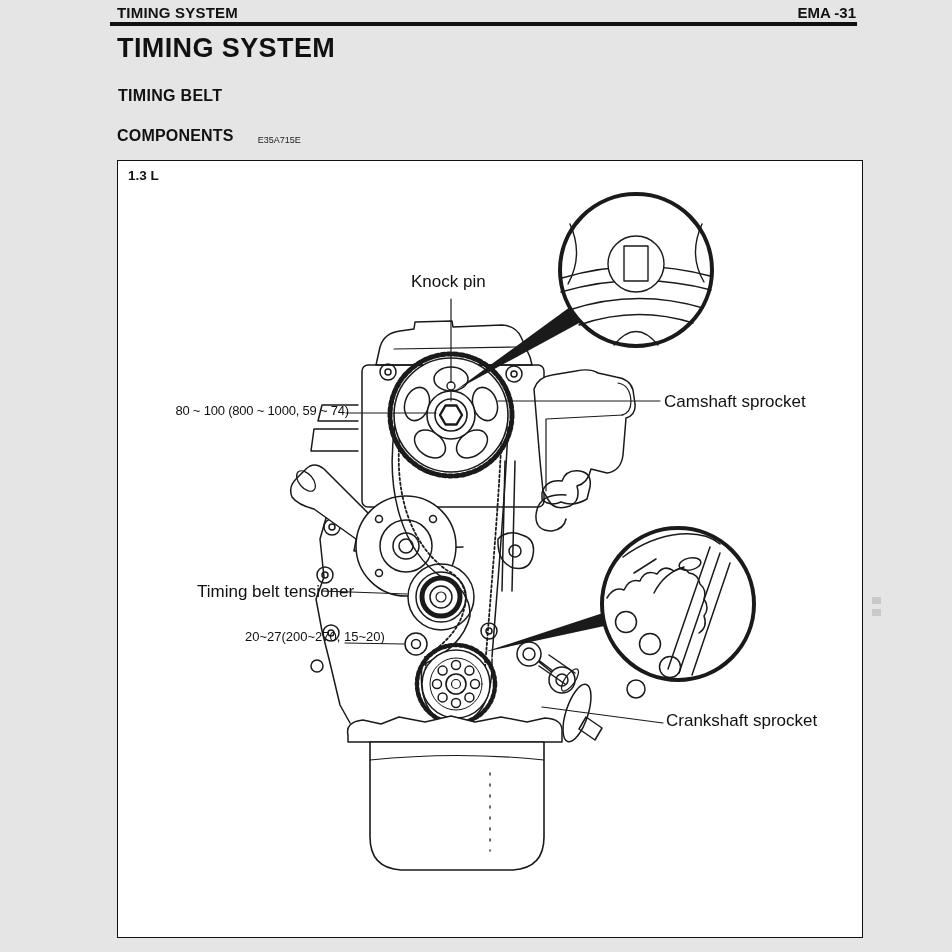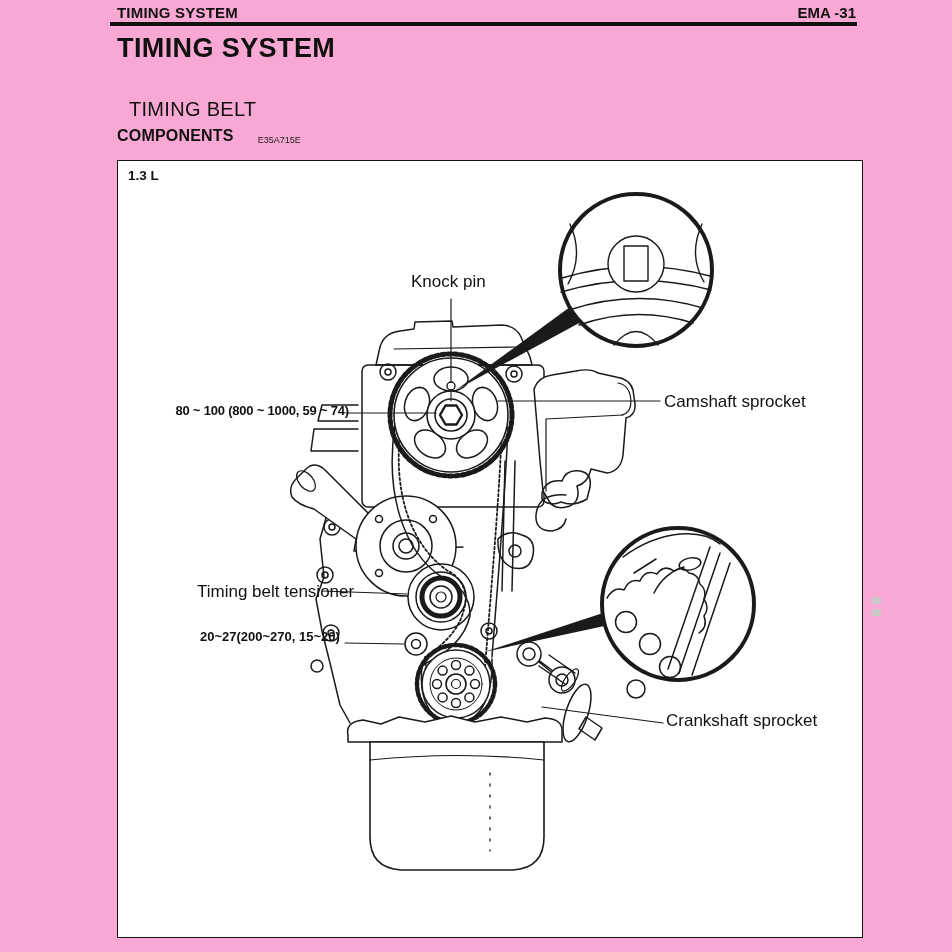--- a/index.html
+++ b/index.html
@@ -1,34 +1,34 @@
 <!DOCTYPE html>
 <html><head>
 <meta charset="utf-8">
 <style>
   html,body{margin:0;padding:0;background:#ffffff;}
   body{width:952px;height:952px;font-family:"Liberation Sans",sans-serif;color:#111;position:relative;overflow:hidden;}
-  .page{position:relative;width:952px;height:952px;background:#f9a8d4;}
+  .page{position:relative;width:952px;height:952px;background:#e5e5e5;}
 
   
   .hdr-left{position:absolute;left:117px;top:4px;font-size:15px;font-weight:bold;letter-spacing:.2px;}
   .hdr-right{position:absolute;right:96px;top:4px;font-size:15px;font-weight:bold;}
   .hdr-rule{position:absolute;left:110px;top:22px;width:747px;height:4px;background:#111;}
 
   .title-main{position:absolute;left:117px;top:33px;font-size:27px;font-weight:bold;letter-spacing:.4px;margin:0;}
-  .title-sub{position:absolute;left:117px;top:86px;font-size:20px;font-weight:normal;letter-spacing:.3px;margin:12px;}
+  .title-sub{position:absolute;left:117px;top:86px;font-size:16px;font-weight:bold;letter-spacing:.3px;margin:1px;}
   .components-row{position:absolute;left:117px;top:127px;display:flex;align-items:flex-end;}
   .components-label{font-size:16px;font-weight:bold;letter-spacing:.2px;}
   .figure-code{font-size:9px;margin-left:24px;color:#222;}
 
   
   .figure-box{position:absolute;left:117px;top:160px;width:737px;height:776px;border:1.6px solid #111;background:#fff;padding-left:7px;}
   .figure-box svg{position:absolute;left:0;top:0;width:737px;height:776px;}
   .lbl{position:absolute;font-size:17px;white-space:nowrap;color:#111;}
-  .lbl.bold{font-weight:bold;}
+  .lbl.bold{font-weight:normal;margin-left:45px;}
   .lbl-variant{left:10px;top:7px;font-size:13.5px;font-weight:bold;}
   .lbl-knock{left:293px;top:111px;}
   .lbl-cam-torque{right:513px;top:242px;text-align:right;font-size:13px;letter-spacing:-0.2px;}
   .lbl-cam-sprocket{left:546px;top:231px;}
   .lbl-tensioner{left:79px;top:421px;}
   .lbl-tens-torque{left:82px;top:468px;font-size:13px;}
   .lbl-crank-sprocket{left:548px;top:550px;}
   .lbl-torque-note{left:22px;top:745px;font-size:15.5px;font-weight:bold;letter-spacing:.2px;}
 
   

